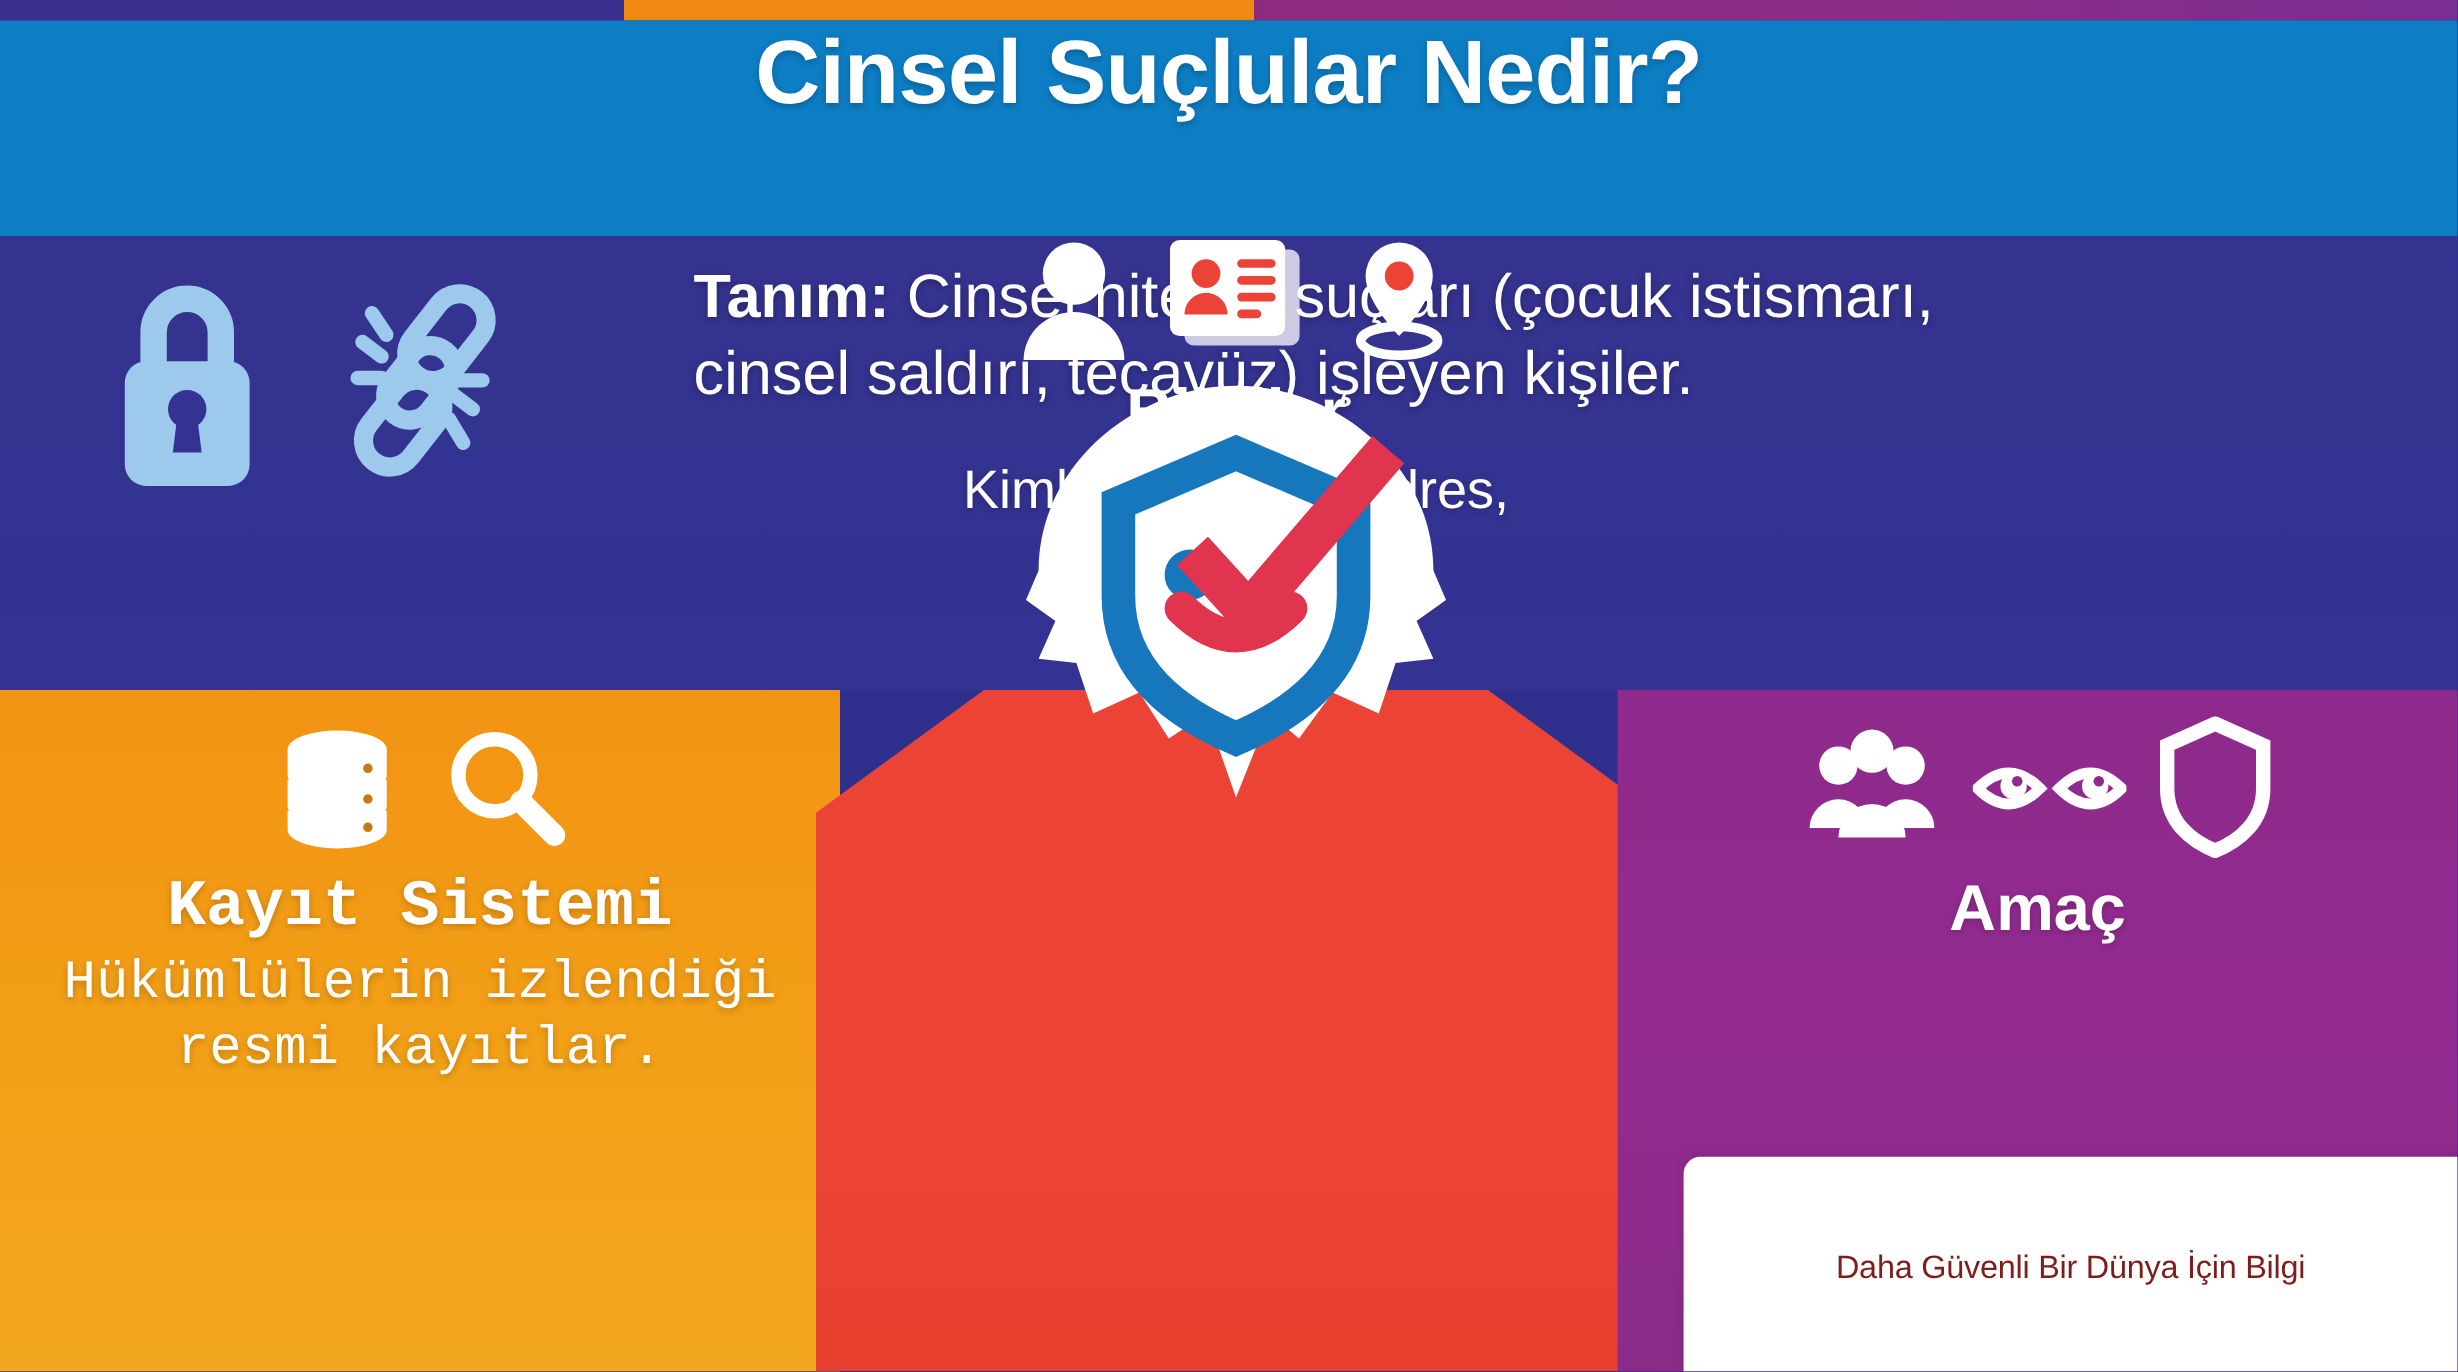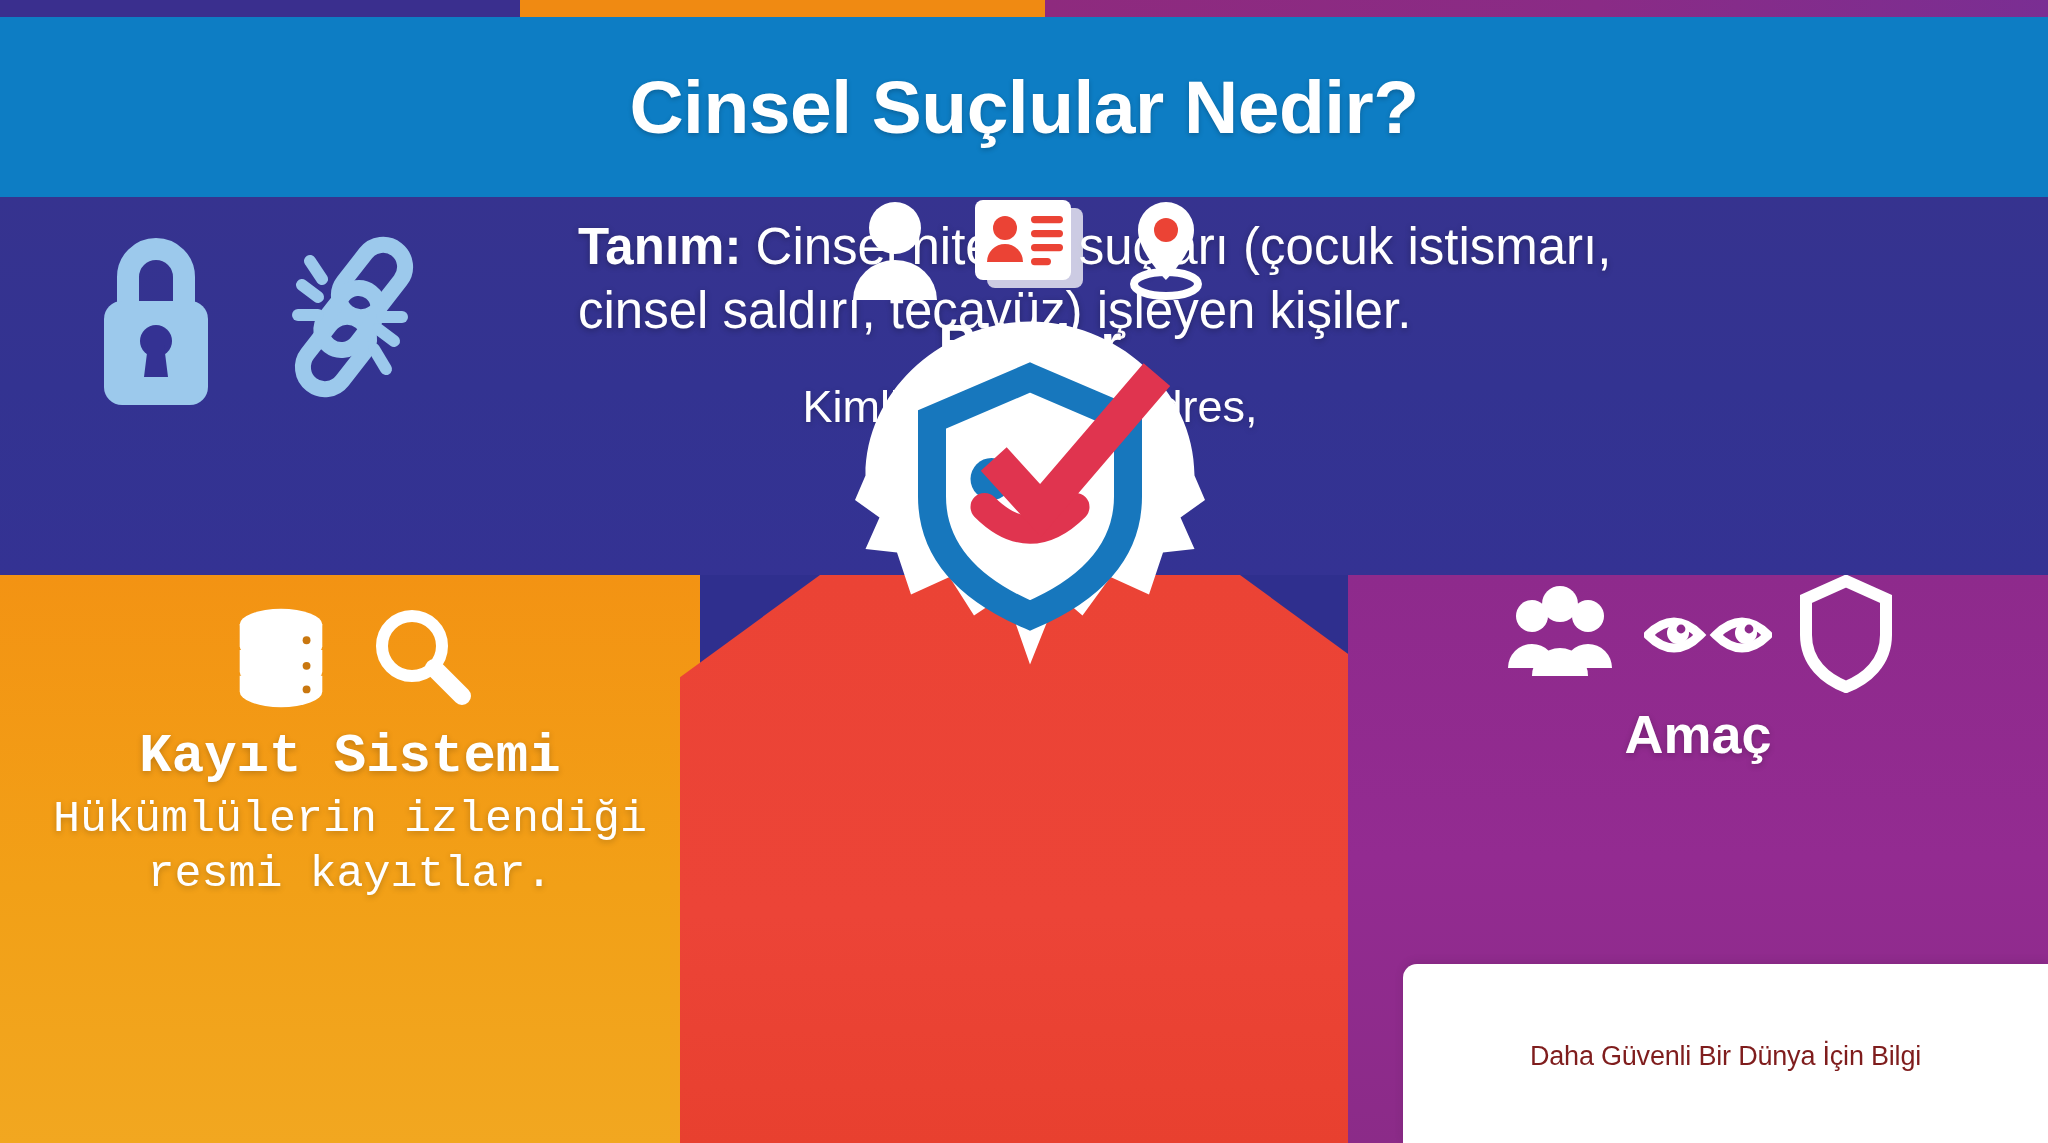--- a/index.html
+++ b/index.html
@@ -14,21 +14,21 @@
   
   .strip { position:absolute; top:0; height:17px; }
   .strip-a { left:0;    width:520px;  background:#3a2f8e; }
   .strip-b { left:520px;width:525px;  background:#f08a12; }
   .strip-c { left:1045px;width:1003px;background:linear-gradient(90deg,#8e2a7e 0%, #8a2b86 55%, #7a2e93 100%); }
 
   
   .header {
     position:absolute; top:17px; left:0; width:2048px; height:180px;
     background:#0d7dc4;
-    display:flex; align-items:center; justify-content:center;
+    display:flex; justify-content:center;
   }
   .header-title {
     color:#ffffff;
     font-size:75px;
     font-weight:bold;
     letter-spacing:-0.5px;
     text-shadow:0 2px 5px rgba(0,0,0,.22);
     white-space:nowrap;
   }
 
@@ -75,21 +75,21 @@
     margin-top:6px; white-space:nowrap;
   }
   .panel-desc {
     color:#ffffff; font-size:45px; line-height:1.22; text-align:center;
     text-shadow:0 2px 6px rgba(0,0,0,.22); margin-top:6px; width:660px;
   }
 
   
   .panel-left .panel-inner { padding-top:22px;font-family:Liberation Mono, monospace; }
   
-  .panel-right .panel-inner { }
+  .panel-right .panel-inner { padding-top:22px; }
   
   .panel-center-content {
     position:absolute; left:680px; top:0; width:700px; height:568px;
     display:flex; flex-direction:column; align-items:center; padding-top:196px;
     pointer-events:none;
   }
   .panel-center-content .icon-row { pointer-events:auto; }
 
   
   .badge {

